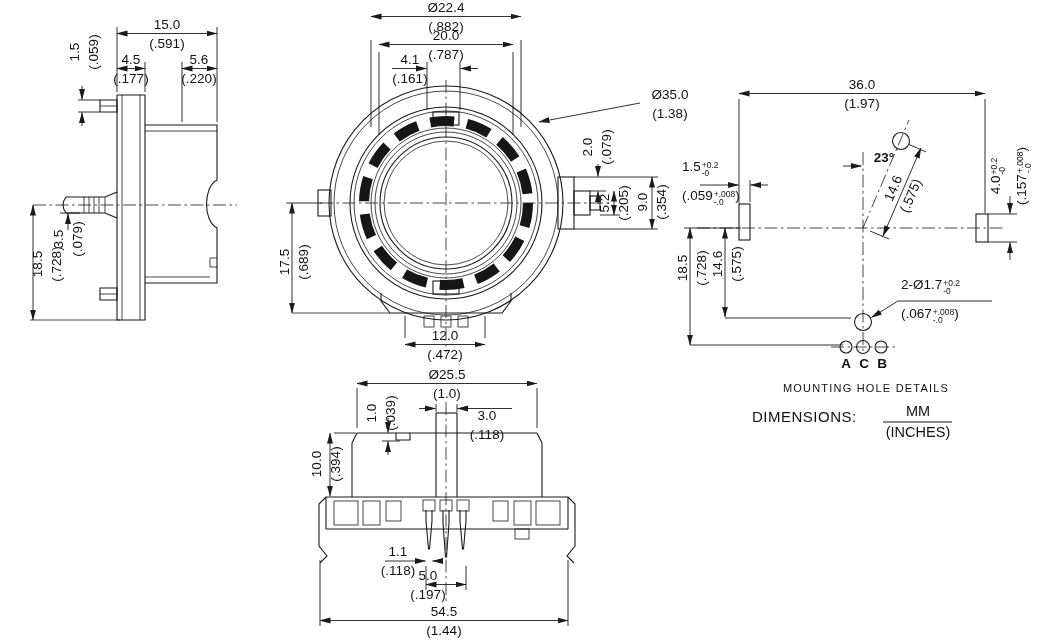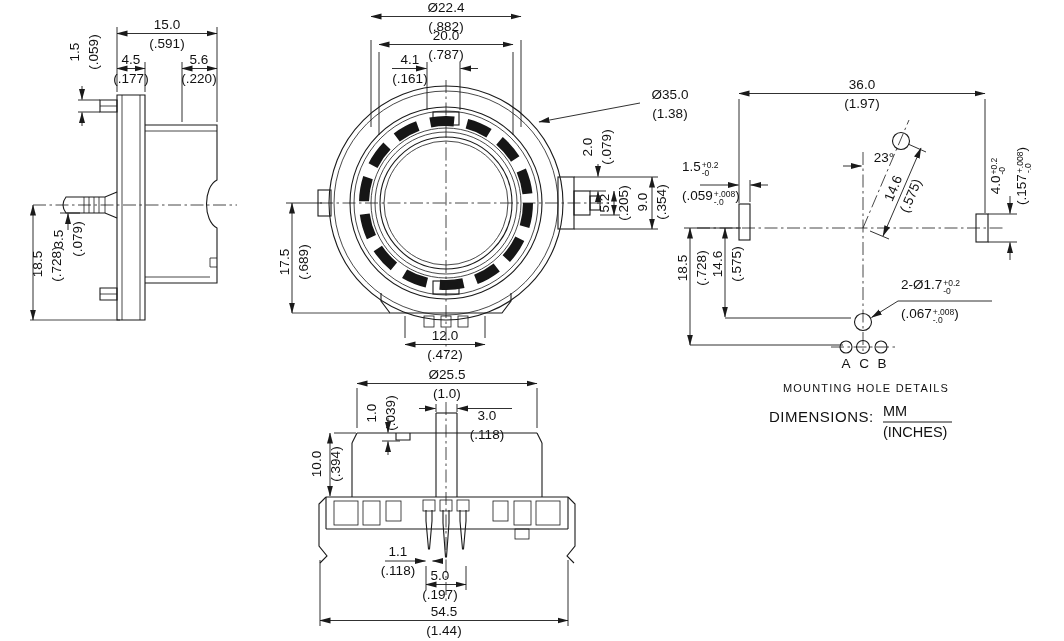--- a/index.html
+++ b/index.html
@@ -11,26 +11,26 @@
   .dl{fill:none;stroke:#1a1a1a;stroke-width:0.9;}
   .cl{fill:none;stroke:#1a1a1a;stroke-width:0.8;stroke-dasharray:13 3.5 2.5 3.5;}
   .ser{fill:none;stroke:#161616;stroke-width:10;stroke-dasharray:24 13;}
   .dim{position:absolute;transform:translate(-50%,-50%);text-align:center;
        font-size:13.5px;line-height:13px;white-space:nowrap;}
   .dim .mm{margin-bottom:6px;}
   .rot{transform:translate(-50%,-50%) rotate(-90deg);}
   .rot67{transform:translate(-50%,-50%) rotate(-67deg);}
   .tl{transform:none;text-align:left;}
   .tl .mm{margin-bottom:9px;}
-  .lbl{position:absolute;transform:translate(-50%,-50%);font-size:13.5px;white-space:nowrap;}
+  .lbl{position:absolute;transform:translate(-50%,-50%);font-size:13.5px;white-space:nowrap;font-weight:bold;}
   .tol{display:inline-flex;flex-direction:column;font-size:8.5px;line-height:8px;
        text-align:left;transform:translateY(-3px);margin-left:1px;}
   .t-title{position:absolute;font-size:11px;letter-spacing:1.2px;white-space:nowrap;text-align:center;}
-  .t-dims{position:absolute;font-size:15px;letter-spacing:.5px;white-space:nowrap;margin-left:17px;}
-  .t-frac{position:absolute;font-size:14.5px;white-space:nowrap;}
+  .t-dims{position:absolute;font-size:15px;letter-spacing:.5px;white-space:nowrap;}
+  .t-frac{position:absolute;font-size:14.5px;text-align:center;white-space:nowrap;}
 </style>
 </head>
 <body>
 
 <div id="page">
 
 <svg id="art" width="1064" height="641" viewBox="0 0 1064 641">
   <defs>
     <marker id="ae" markerWidth="12" markerHeight="8" refX="10.5" refY="4" orient="auto" markerUnits="userSpaceOnUse">
       <path d="M0,1 L11,4 L0,7 z" fill="#1a1a1a"></path>
@@ -347,21 +347,21 @@
   <div class="in">(.118)</div>
 </div>
 <div class="dim rot" style="left:326px;top:464px">
   <div class="mm">10.0</div>
   <div class="in">(.394)</div>
 </div>
 <div class="dim" style="left:398px;top:561px">
   <div class="mm">1.1</div>
   <div class="in">(.118)</div>
 </div>
-<div class="dim" style="left:440px;top:584.5px">
+<div class="dim" style="left:428px;top:584.5px">
   <div class="mm">5.0</div>
   <div class="in">(.197)</div>
 </div>
 <div class="dim" style="left:444px;top:620.5px">
   <div class="mm">54.5</div>
   <div class="in">(1.44)</div>
 </div>
 
 <div class="t-title" style="left:730px;top:382px;width:272px">MOUNTING HOLE DETAILS</div>
 <div class="t-dims" style="left:752px;top:408px">DIMENSIONS:</div>

